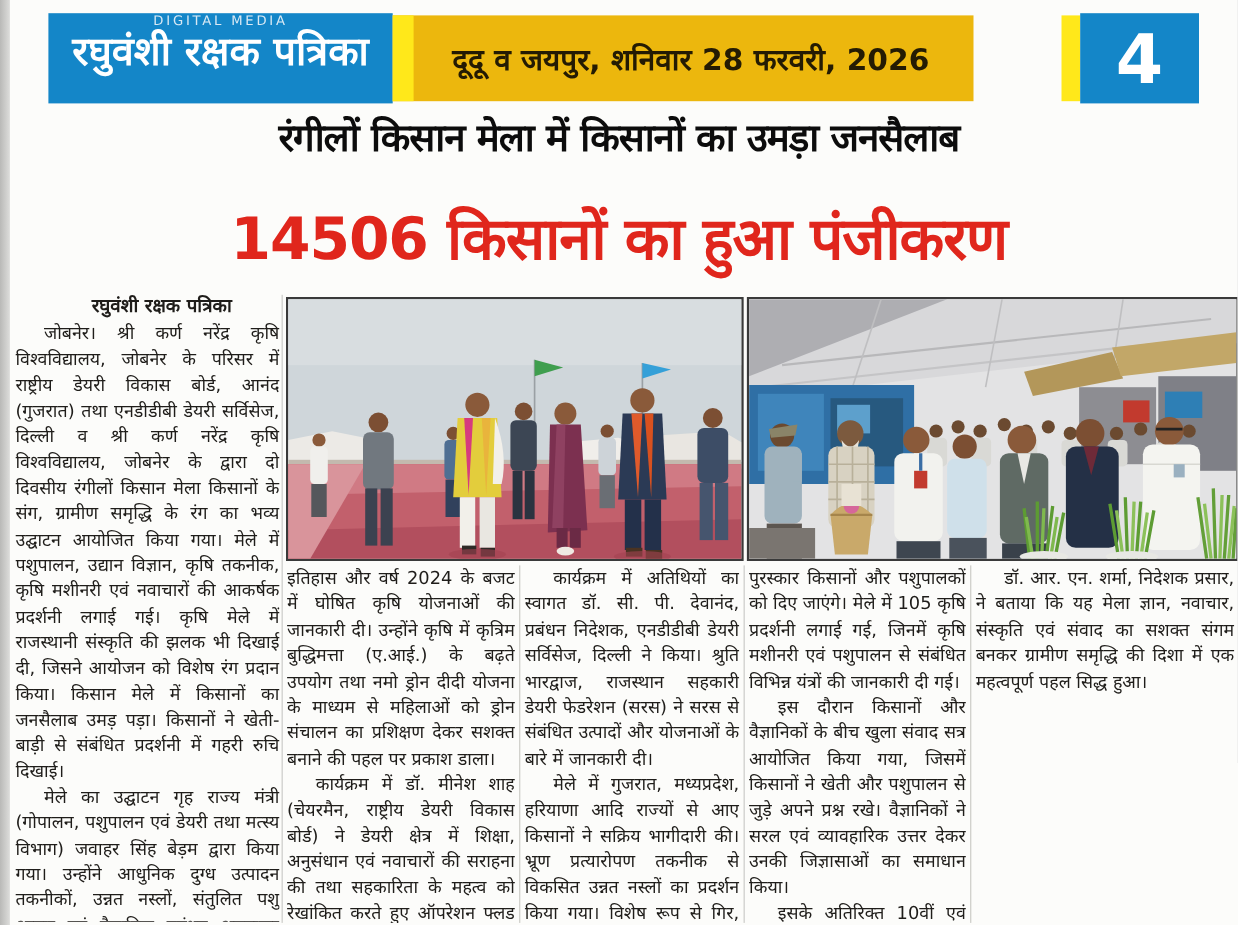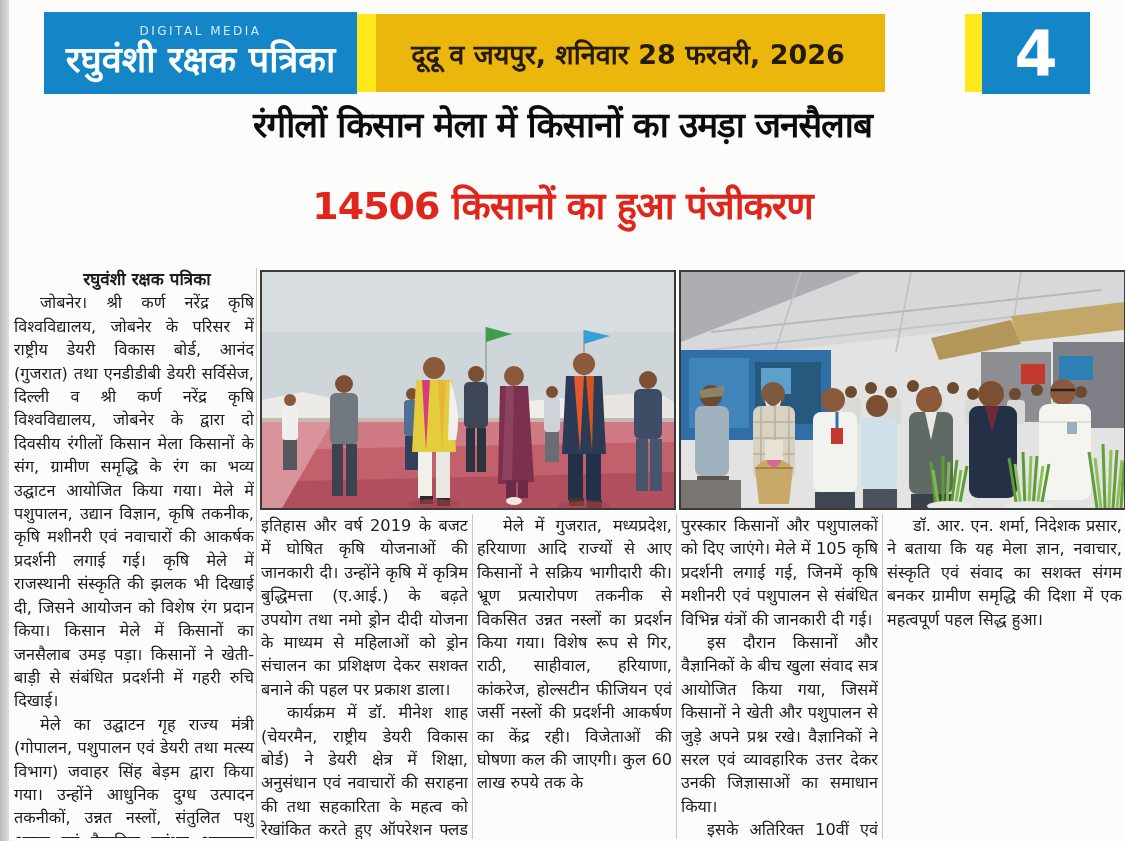--- a/index.html
+++ b/index.html
@@ -2,36 +2,36 @@
 <html><head>
 <meta charset="utf-8">
 <style>
   html,body{margin:0;padding:0;background:#e9e9e7;}
   #page{position:relative;width:1125px;height:841px;background:#fcfcfa;overflow:hidden;
         font-family:"DejaVu Sans","Liberation Sans",sans-serif;color:#1f1d1a;}
   .edge-strip{position:absolute;left:0;top:0;width:9px;height:841px;
         background:linear-gradient(to right,#b9b9b7,#dddddb);}
   
   .logo-box{position:absolute;left:44px;top:12px;width:313px;height:82px;background:#1486c8;
-        display:flex;flex-direction:column;align-items:center;justify-content:center;}
+        display:flex;flex-direction:column;align-items:center;}
   .logo-tagline{color:#d9e9f4;font-size:12px;letter-spacing:2.5px;line-height:14px;}
   .logo-title{color:#ffffff;font-size:36px;font-weight:800;line-height:44px;white-space:nowrap;}
   .date-banner{position:absolute;left:357px;top:14px;width:528px;height:78px;background:#ecb70d;
         display:flex;align-items:center;justify-content:center;}
   .date-banner .inner-strip{position:absolute;left:0;top:0;width:19px;height:78px;background:#ffe81a;}
   .date-text{color:#241b03;font-size:27px;font-weight:800;white-space:nowrap;padding-left:14px;}
   .bright-strip-right{position:absolute;left:965px;top:14px;width:17px;height:78px;background:#ffe81a;}
   .page-num-box{position:absolute;left:982px;top:12px;width:108px;height:82px;background:#1486c8;
         display:flex;align-items:center;justify-content:center;}
   .page-num{color:#fff;font-size:62px;font-weight:800;}
   
   .headline-main{position:absolute;left:0;top:100px;width:1125px;text-align:center;
         font-size:35px;font-weight:800;color:#0c0c0c;letter-spacing:-1px;white-space:nowrap;}
   .headline-sub{position:absolute;left:0;top:178px;width:1125px;text-align:center;
-        font-size:38px;font-weight:800;color:#e0261c;letter-spacing:-1px;white-space:nowrap;}
+        font-size:53px;font-weight:800;color:#e0261c;letter-spacing:-1px;white-space:nowrap;}
   
   .col{position:absolute;text-align:justify;font-size:16.2px;line-height:23.4px;overflow:hidden;}
   .col p{margin:0;text-indent:26px;}
   .col p.noindent{text-indent:0;}
   .byline{font-weight:800;text-align:center;font-size:17px;margin:0 0 3px 0;text-indent:0;}
   #col1{left:14px;top:268px;width:240px;height:570px;}
   #col2{left:261px;top:514px;width:207px;height:325px;}
   #col3{left:477px;top:514px;width:195px;height:325px;}
   #col4{left:681px;top:514px;width:197px;height:325px;}
   #col5{left:887px;top:514px;width:235px;height:325px;}
@@ -292,24 +292,25 @@
     </svg>
   </div>
 
   <div class="col" id="col1">
     <p class="byline">रघुवंशी रक्षक पत्रिका</p>
     <p>जोबनेर। श्री कर्ण नरेंद्र कृषि विश्वविद्यालय, जोबनेर के परिसर में राष्ट्रीय डेयरी विकास बोर्ड, आनंद (गुजरात) तथा एनडीडीबी डेयरी सर्विसेज, दिल्ली व श्री कर्ण नरेंद्र कृषि विश्वविद्यालय, जोबनेर के द्वारा दो दिवसीय रंगीलों किसान मेला किसानों के संग, ग्रामीण समृद्धि के रंग का भव्य उद्घाटन आयोजित किया गया। मेले में पशुपालन, उद्यान विज्ञान, कृषि तकनीक, कृषि मशीनरी एवं नवाचारों की आकर्षक प्रदर्शनी लगाई गई। कृषि मेले में राजस्थानी संस्कृति की झलक भी दिखाई दी, जिसने आयोजन को विशेष रंग प्रदान किया। किसान मेले में किसानों का जनसैलाब उमड़ पड़ा। किसानों ने खेती-बाड़ी से संबंधित प्रदर्शनी में गहरी रुचि दिखाई।</p>
     <p>मेले का उद्घाटन गृह राज्य मंत्री (गोपालन, पशुपालन एवं डेयरी तथा मत्स्य विभाग) जवाहर सिंह बेड़म द्वारा किया गया। उन्होंने आधुनिक दुग्ध उत्पादन तकनीकों, उन्नत नस्लों, संतुलित पशु आहार एवं वैज्ञानिक प्रबंधन अपनाकर आय बढ़ाने पर बल दिया तथा मेले के उद्देश्य एवं महत्व पर प्रकाश डाला।</p>
 
   </div>
   <div class="col" id="col2">
-    <p class="noindent">इतिहास और वर्ष 2019 के बजट में घोषित कृषि योजनाओं की जानकारी दी। उन्होंने कृषि में कृत्रिम बुद्धिमत्ता (ए.आई.) के बढ़ते उपयोग तथा नमो ड्रोन दीदी योजना के माध्यम से महिलाओं को ड्रोन संचालन का प्रशिक्षण देकर सशक्त बनाने की पहल पर प्रकाश डाला।</p>
+    <p class="noindent">इतिहास और वर्ष 2024 के बजट में घोषित कृषि योजनाओं की जानकारी दी। उन्होंने कृषि में कृत्रिम बुद्धिमत्ता (ए.आई.) के बढ़ते उपयोग तथा नमो ड्रोन दीदी योजना के माध्यम से महिलाओं को ड्रोन संचालन का प्रशिक्षण देकर सशक्त बनाने की पहल पर प्रकाश डाला।</p>
     <p>कार्यक्रम में डॉ. मीनेश शाह (चेयरमैन, राष्ट्रीय डेयरी विकास बोर्ड) ने डेयरी क्षेत्र में शिक्षा, अनुसंधान एवं नवाचारों की सराहना की तथा सहकारिता के महत्व को रेखांकित करते हुए ऑपरेशन फ्लड की भूमिका बताई, जिसने देश को दुग्ध उत्पादन में आत्मनिर्भर बनाने में महत्वपूर्ण योगदान दिया।</p>
   </div>
   <div class="col" id="col3">
+    <p>कार्यक्रम में अतिथियों का स्वागत डॉ. सी. पी. देवानंद, प्रबंधन निदेशक, एनडीडीबी डेयरी सर्विसेज, दिल्ली ने किया। श्रुति भारद्वाज, राजस्थान सहकारी डेयरी फेडरेशन (सरस) ने सरस से संबंधित उत्पादों और योजनाओं के बारे में जानकारी दी।</p>
     <p>मेले में गुजरात, मध्यप्रदेश, हरियाणा आदि राज्यों से आए किसानों ने सक्रिय भागीदारी की। भ्रूण प्रत्यारोपण तकनीक से विकसित उन्नत नस्लों का प्रदर्शन किया गया। विशेष रूप से गिर, राठी, साहीवाल, हरियाणा, कांकरेज, होल्सटीन फीजियन एवं जर्सी नस्लों की प्रदर्शनी आकर्षण का केंद्र रही। विजेताओं की घोषणा कल की जाएगी। कुल 60 लाख रुपये तक के</p>
   </div>
   <div class="col" id="col4">
     <p class="noindent">पुरस्कार किसानों और पशुपालकों को दिए जाएंगे। मेले में 105 कृषि प्रदर्शनी लगाई गई, जिनमें कृषि मशीनरी एवं पशुपालन से संबंधित विभिन्न यंत्रों की जानकारी दी गई।</p>
     <p>इस दौरान किसानों और वैज्ञानिकों के बीच खुला संवाद सत्र आयोजित किया गया, जिसमें किसानों ने खेती और पशुपालन से जुड़े अपने प्रश्न रखे। वैज्ञानिकों ने सरल एवं व्यावहारिक उत्तर देकर उनकी जिज्ञासाओं का समाधान किया।</p>
     <p>इसके अतिरिक्त 10वीं एवं 12वीं बोर्ड परीक्षाओं में उत्कृष्ट प्रदर्शन करने वाले विद्यार्थियों—कल्पना चौधरी, तनीषा कंवर, अभिषेक धाकड़, मनीष</p>
   </div>
   <div class="col" id="col5">
     <p>डॉ. आर. एन. शर्मा, निदेशक प्रसार, ने बताया कि यह मेला ज्ञान, नवाचार, संस्कृति एवं संवाद का सशक्त संगम बनकर ग्रामीण समृद्धि की दिशा में एक महत्वपूर्ण पहल सिद्ध हुआ।</p>
   </div>

